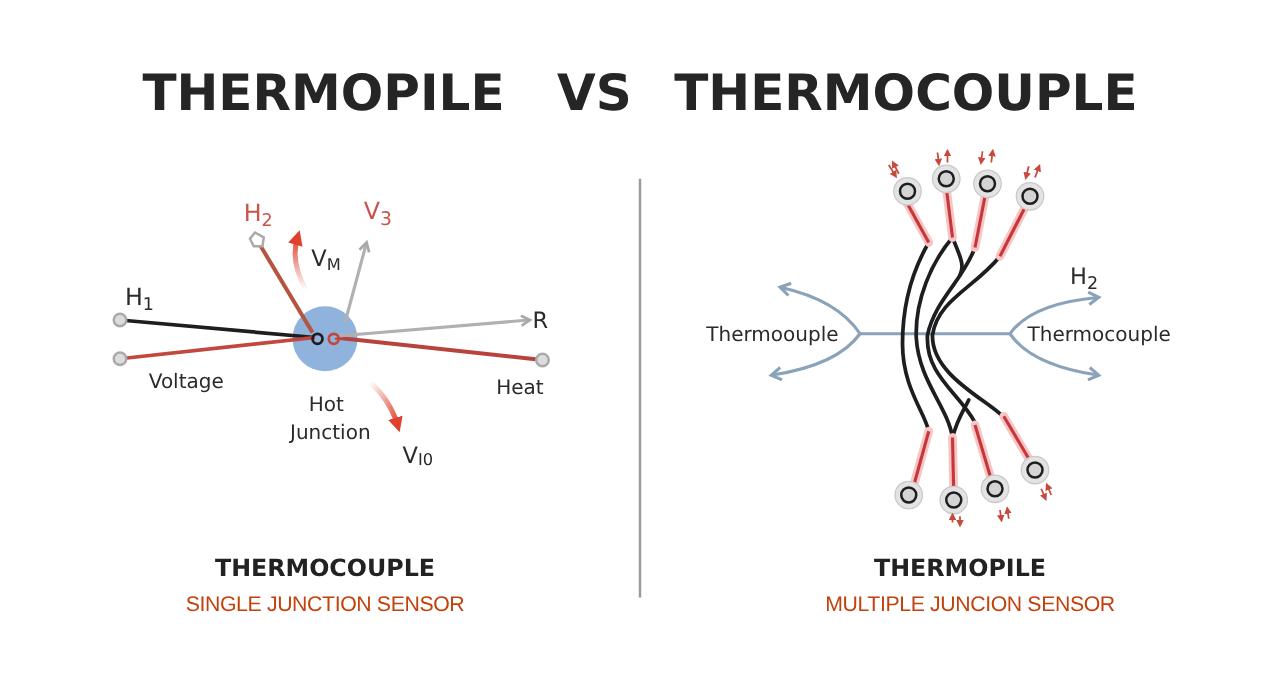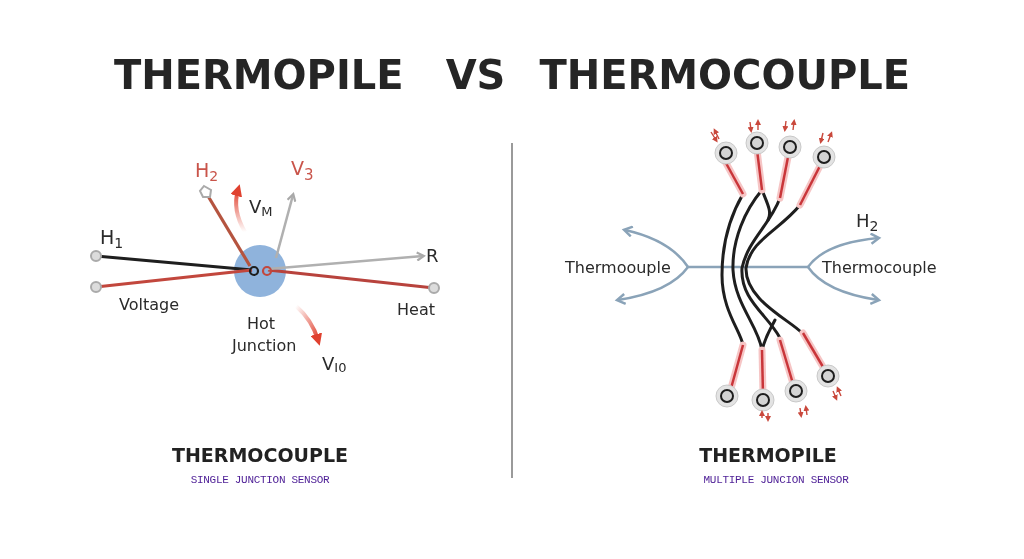--- a/index.html
+++ b/index.html
@@ -11,22 +11,22 @@
     }
     .title span { display: inline-block; }
     .title .vs { margin: 0 34px 0 42px; }
     svg.diagram { position: absolute; left: 0; top: 0; }
     .lbl { font-family: "DejaVu Sans", sans-serif; fill: #2a2a2a; }
     .caption-title {
       position: absolute; font-family: "DejaVu Sans", sans-serif; font-weight: bold;
       font-size: 19px; color: #222; text-align: center;
     }
     .caption-sub {
-      position: absolute; font-family: Liberation Mono, monospace; font-size: 11px;
-      color: #4c1d95; text-align: center; letter-spacing: -0.3px;
+      position: absolute; font-family: Liberation Sans, sans-serif; font-size: 17px;
+      color: #c2410c; text-align: center; letter-spacing: -0.3px;
     }
     .divider { position: absolute; left: 511px; top: 143px; width: 1.5px; height: 335px; background: #9a9a9a; }
   </style>
 </head>
 <body>
 
 <div class="title">
   <span>THERMOPILE</span><span class="vs">VS</span><span>THERMOCOUPLE</span>
 </div>
 

